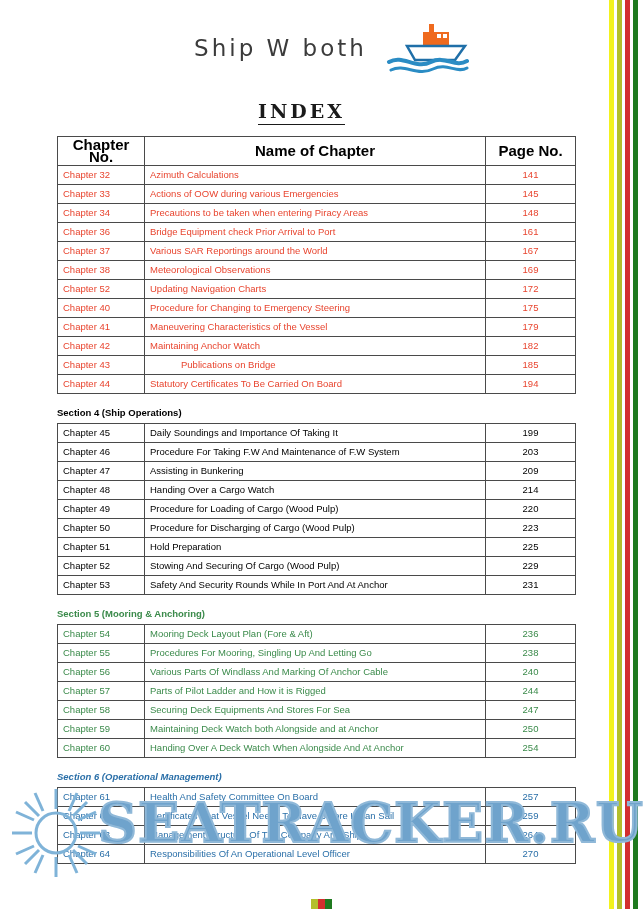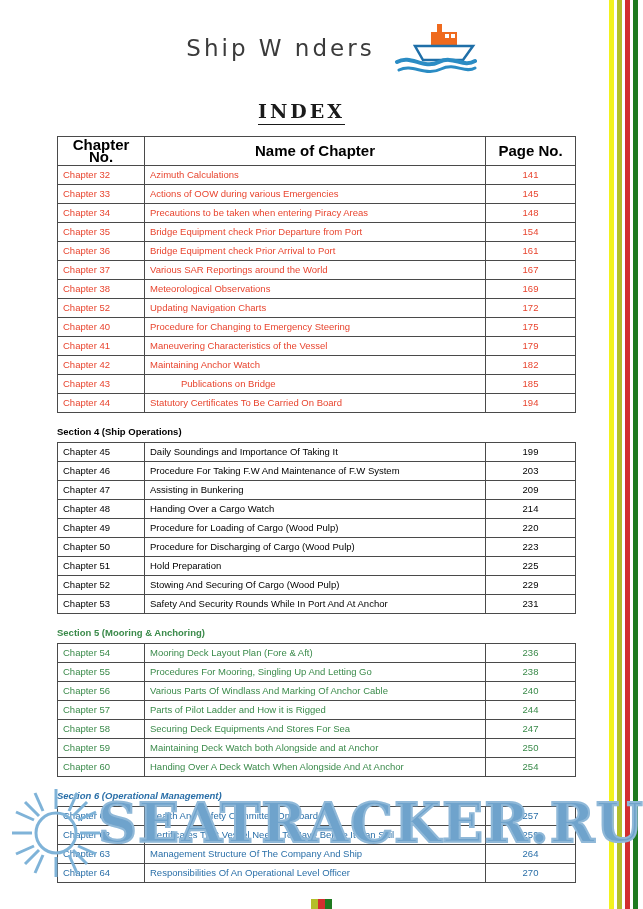--- a/index.html
+++ b/index.html
@@ -157,21 +157,21 @@
     height: 96px;
   }
 </style>
 </head>
 <body>
 
 <div class="page">
 
   <div class="header">
     <div class="brand">
-      <div class="brand-text">Ship W nders</div>
+      <div class="brand-text">Ship W both</div>
       <div class="logo-mark">
         <svg width="92" height="60" viewBox="0 0 92 60">
 
           <rect x="46" y="14" width="26" height="13" fill="#ef6a1e"></rect>
           <rect x="52" y="6" width="5" height="9" fill="#ef6a1e"></rect>
           <rect x="60" y="16" width="4" height="4" fill="#ffffff"></rect>
           <rect x="66" y="16" width="4" height="4" fill="#ffffff"></rect>
 
           <path d="M30 28 L88 28 L78 42 L38 42 Z" fill="#ffffff" stroke="#1f6fa8" stroke-width="2.5"></path>
 
@@ -204,25 +204,20 @@
             </tr>
             <tr>
               <td class="col-ch ch" style="color: rgb(232, 68, 46);">Chapter 33</td>
               <td class="col-name" style="color: rgb(232, 68, 46);">Actions of OOW during various Emergencies</td>
               <td class="col-pg pg" style="color: rgb(232, 68, 46);">145</td>
             </tr>
             <tr>
               <td class="col-ch ch" style="color: rgb(232, 68, 46);">Chapter 34</td>
               <td class="col-name" style="color: rgb(232, 68, 46);">Precautions to be taken when entering Piracy Areas</td>
               <td class="col-pg pg" style="color: rgb(232, 68, 46);">148</td>
-            </tr>
-            <tr>
-              <td class="col-ch ch" style="color: rgb(232, 68, 46);">Chapter 35</td>
-              <td class="col-name" style="color: rgb(232, 68, 46);">Bridge Equipment check Prior Departure from Port</td>
-              <td class="col-pg pg" style="color: rgb(232, 68, 46);">154</td>
             </tr>
             <tr>
               <td class="col-ch ch" style="color: rgb(232, 68, 46);">Chapter 36</td>
               <td class="col-name" style="color: rgb(232, 68, 46);">Bridge Equipment check Prior Arrival to Port</td>
               <td class="col-pg pg" style="color: rgb(232, 68, 46);">161</td>
             </tr>
             <tr>
               <td class="col-ch ch" style="color: rgb(232, 68, 46);">Chapter 37</td>
               <td class="col-name" style="color: rgb(232, 68, 46);">Various SAR Reportings around the World</td>
               <td class="col-pg pg" style="color: rgb(232, 68, 46);">167</td>

